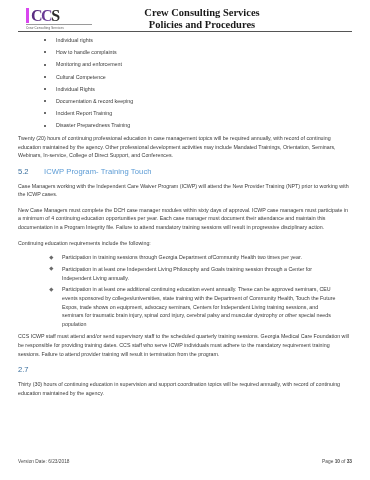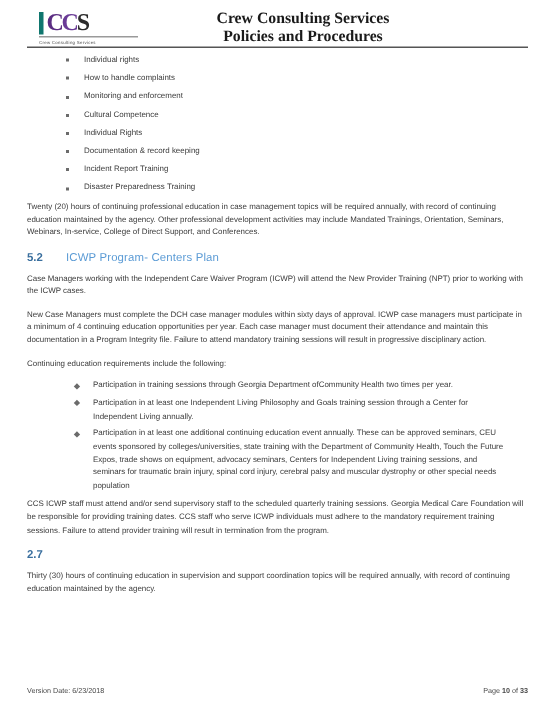--- a/index.html
+++ b/index.html
@@ -38,21 +38,21 @@
     position: relative;
     top: 1px;
   }
   .logo-mark {
     font-family: "Liberation Serif", serif;
     font-weight: bold;
     font-size: 16px;
     letter-spacing: -1.5px;
     line-height: 15px;
     color: #5b2d82;
-    border-left: 3px solid #0f766e;
+    border-left: 3px solid #d946ef;
     padding-left: 2px;
     height: 15px;
     overflow: hidden;
   }
   .logo-mark .c2 { color: #6a3b96; }
   .logo-mark .s1 { color: #2b2b2b; }
   .logo-sub {
     font-size: 2.9px;
     color: #4a4a4a;
     letter-spacing: 0.2px;
@@ -132,21 +132,21 @@
   }
 
   
   .section-heading {
     display: flex;
     align-items: baseline;
     margin: 2px 0 6px 0;
   }
   .section-num {
     font-size: 7.6px;
-    font-weight: bold;
+    font-weight: normal;
     color: #3a6f9e;
     width: 26px;
     flex: 0 0 auto;
   }
   .section-title {
     font-size: 7.6px;
     color: #5b9bd5;
     letter-spacing: 0.1px;
   }
 
@@ -189,21 +189,21 @@
     <li><span class="sq"></span><span>Individual Rights</span></li>
     <li><span class="sq"></span><span>Documentation &amp; record keeping</span></li>
     <li><span class="sq"></span><span>Incident Report Training</span></li>
     <li><span class="sq"></span><span>Disaster Preparedness Training</span></li>
   </ul>
 
   <p class="para">Twenty (20) hours of continuing professional education in case management topics will be required annually, with record of continuing education maintained by the agency. Other professional development activities may include Mandated Trainings, Orientation, Seminars, Webinars, In-service, College of Direct Support, and Conferences.</p>
 
   <div class="section-heading">
     <span class="section-num">5.2</span>
-    <span class="section-title">ICWP Program- Centers Plan</span>
+    <span class="section-title">ICWP Program- Training Touch</span>
   </div>
 
   <p class="para">Case Managers working with the Independent Care Waiver Program (ICWP) will attend the New Provider Training (NPT) prior to working with the ICWP cases.</p>
   <p class="para">New Case Managers must complete the DCH case manager modules within sixty days of approval. ICWP case managers must participate in a minimum of 4 continuing education opportunities per year. Each case manager must document their attendance and maintain this documentation in a Program Integrity file. Failure to attend mandatory training sessions will result in progressive disciplinary action.</p>
   <p class="para tight">Continuing education requirements include the following:</p>
 
   <ul class="sub-bullets">
     <li><span class="dia"></span><span>Participation in training sessions through Georgia Department ofCommunity Health two times per year.</span></li>
     <li><span class="dia"></span><span>Participation in at least one Independent Living Philosophy and Goals training session through a Center for Independent Living annually.</span></li>
     <li><span class="dia"></span><span>Participation in at least one additional continuing education event annually. These can be approved seminars, CEU events sponsored by colleges/universities, state training with the Department of Community Health, Touch the Future Expos, trade shows on equipment, advocacy seminars, Centers for Independent Living training sessions, and seminars for traumatic brain injury, spinal cord injury, cerebral palsy and muscular dystrophy or other special needs population</span></li>

